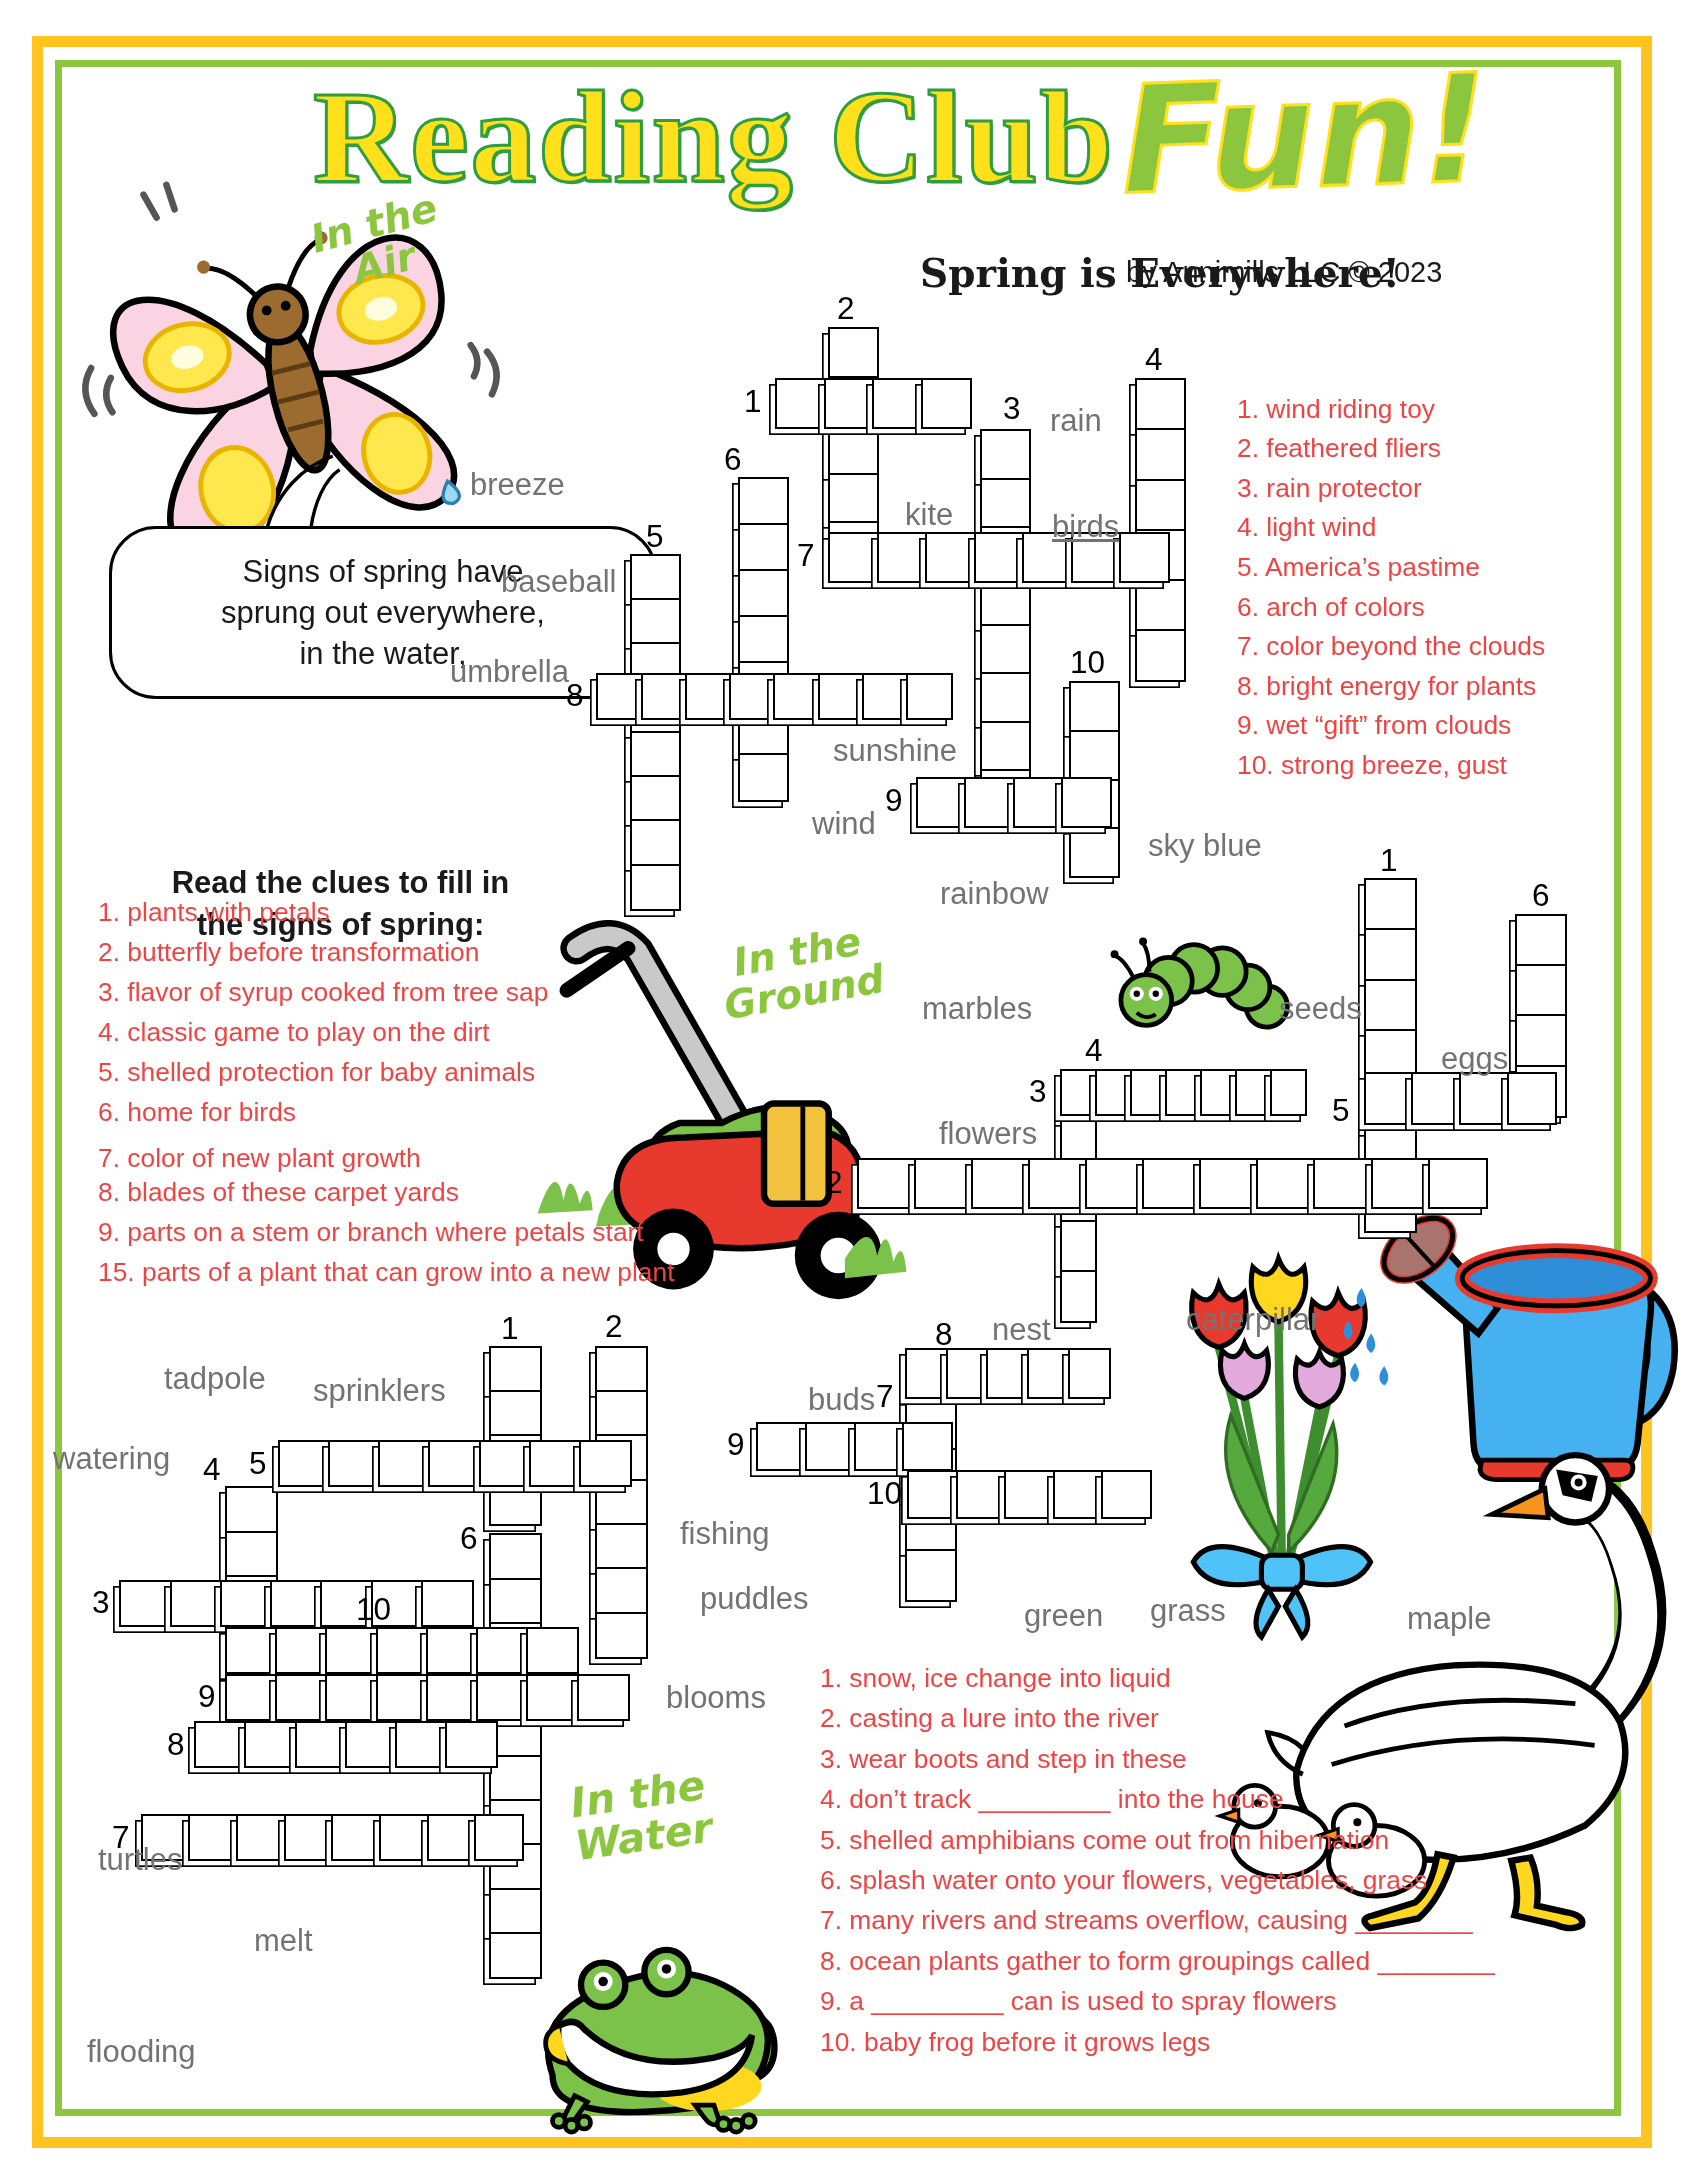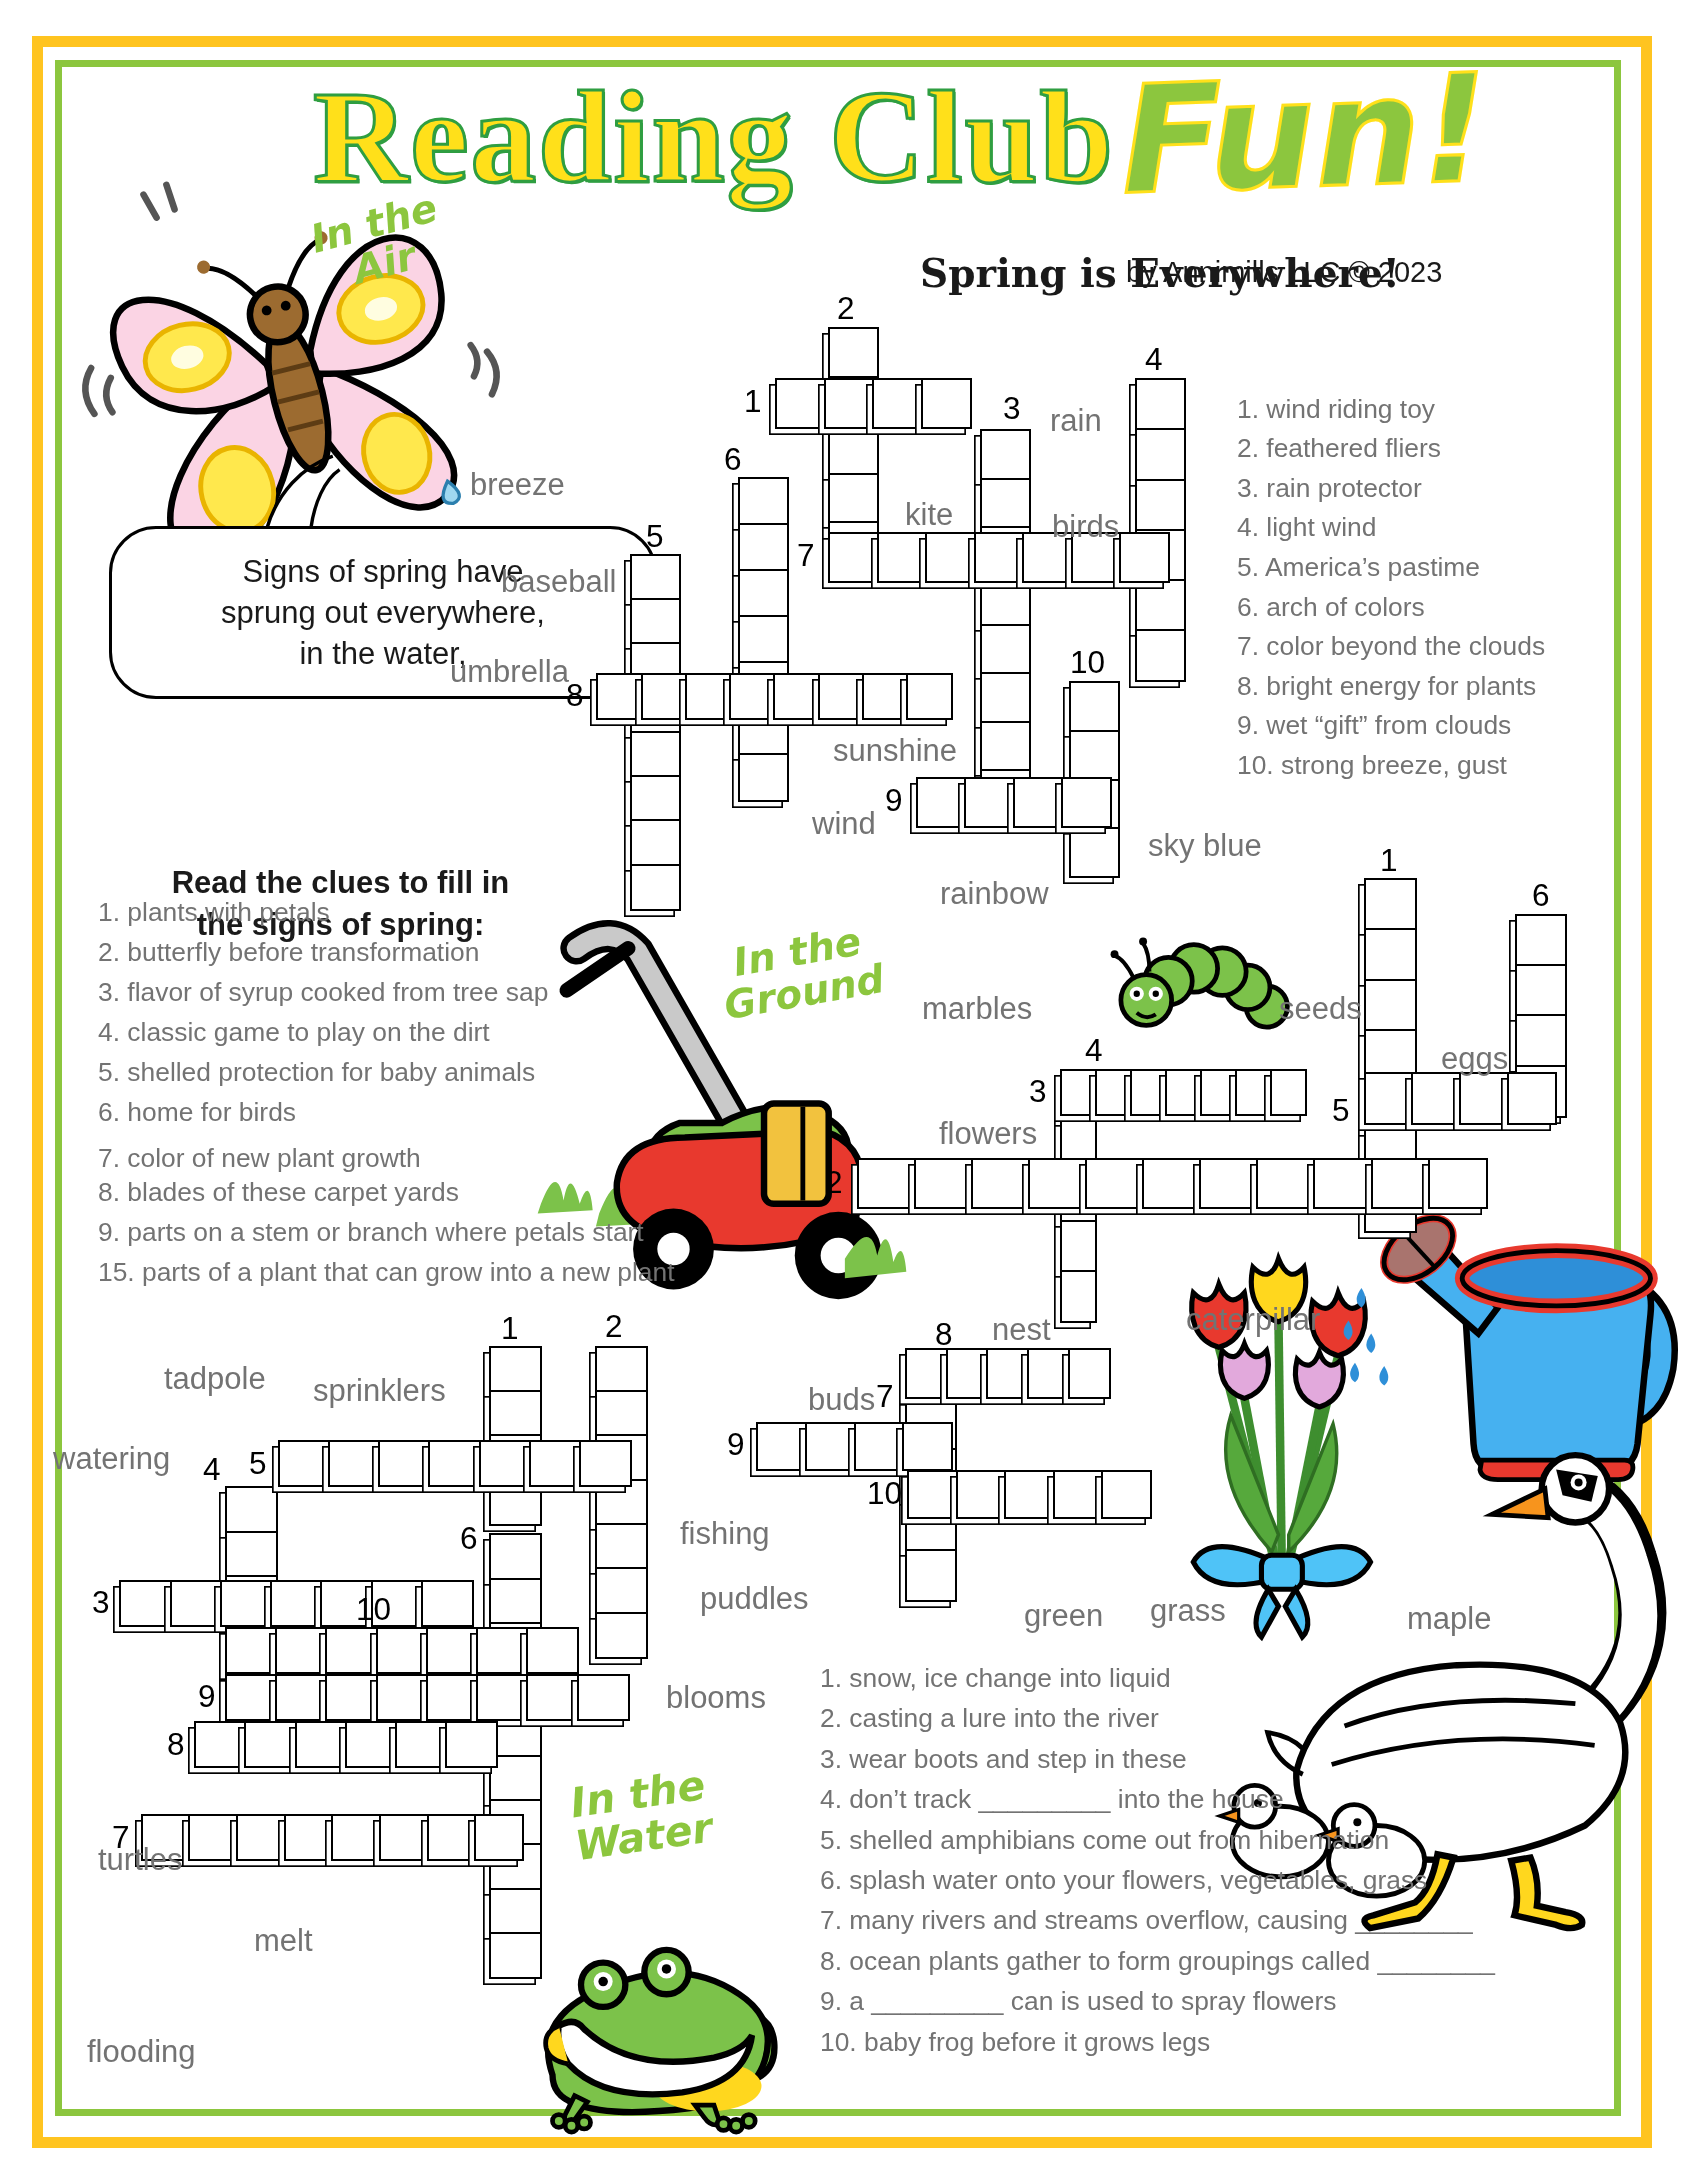--- a/index.html
+++ b/index.html
@@ -21,21 +21,21 @@
   .script{position:absolute;font-family:"DejaVu Sans",sans-serif;font-weight:bold;font-style:italic;
           color:#8CC63E;text-align:center;line-height:1.04;white-space:nowrap;}
   .bubble{left:109px;top:526px;width:518px;border:3.4px solid #000;border-radius:47px;
           text-align:center;font-size:31px;line-height:41px;padding:22px 12px;background:#fff;}
   .instructions{left:119px;top:862px;width:443px;text-align:center;font-weight:bold;
                 font-size:31px;line-height:42px;}
   .cell{position:absolute;background:#fff;border:2.6px solid #000;box-sizing:border-box;
         box-shadow:-6px 6px 0 -1.7px #fff,-6px 6px 0 0 #000;}
   .num{position:absolute;font-size:31.5px;color:#000;white-space:nowrap;}
   .wlabel{position:absolute;font-size:31px;color:#737373;white-space:nowrap;}
-  .clue{position:absolute;font-size:26.4px;color:#737373;white-space:nowrap;}
+  .clue{position:absolute;font-size:26.4px;color:#ef4444;white-space:nowrap;}
   svg{position:absolute;overflow:visible;}
 </style>
 </head>
 <body>
 
 <div id="canvas">
 
   <div id="frame-yellow" class="frame"></div>
   <div id="frame-green" class="frame"></div>
 
@@ -324,21 +324,21 @@
     <div class="cell" style="left: 916px; top: 777px; width: 51px; height: 51px;"></div>
     <div class="cell" style="left: 964px; top: 777px; width: 51px; height: 51px;"></div>
     <div class="cell" style="left: 1013px; top: 777px; width: 51px; height: 51px;"></div>
     <div class="cell" style="left: 1061px; top: 777px; width: 51px; height: 51px;"></div>
     <div class="num" style="left: 885px; top: 782px;">9</div>
     <div class="wlabel" style="left: 470px; top: 467px;">breeze</div>
     <div class="wlabel" style="left: 501px; top: 564px;">baseball</div>
     <div class="wlabel" style="left: 450px; top: 654px;">umbrella</div>
     <div class="wlabel" style="left: 905px; top: 497px;">kite</div>
     <div class="wlabel" style="left: 1050px; top: 403px;">rain</div>
-    <div class="wlabel" style="left: 1052px; top: 509px;">birds</div>
+    <div class="wlabel" style="left: 1052px; top: 509px; text-decoration: underline;">birds</div>
     <div class="wlabel" style="left: 833px; top: 733px;">sunshine</div>
     <div class="wlabel" style="left: 812px; top: 806px;">wind</div>
     <div class="wlabel" style="left: 1148px; top: 828px;">sky blue</div>
     <div class="wlabel" style="left: 940px; top: 876px;">rainbow</div>
     <div class="clue" style="left: 1237px; top: 394px;">1. wind riding toy</div>
     <div class="clue" style="left: 1237px; top: 433px;">2. feathered fliers</div>
     <div class="clue" style="left: 1237px; top: 473px;">3. rain protector</div>
     <div class="clue" style="left: 1237px; top: 512px;">4. light wind</div>
     <div class="clue" style="left: 1237px; top: 552px;">5. America’s pastime</div>
     <div class="clue" style="left: 1237px; top: 592px;">6. arch of colors</div>

